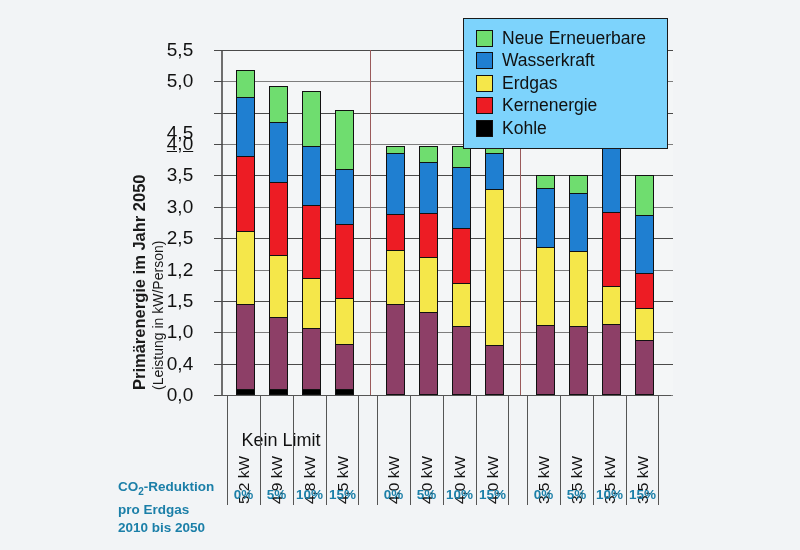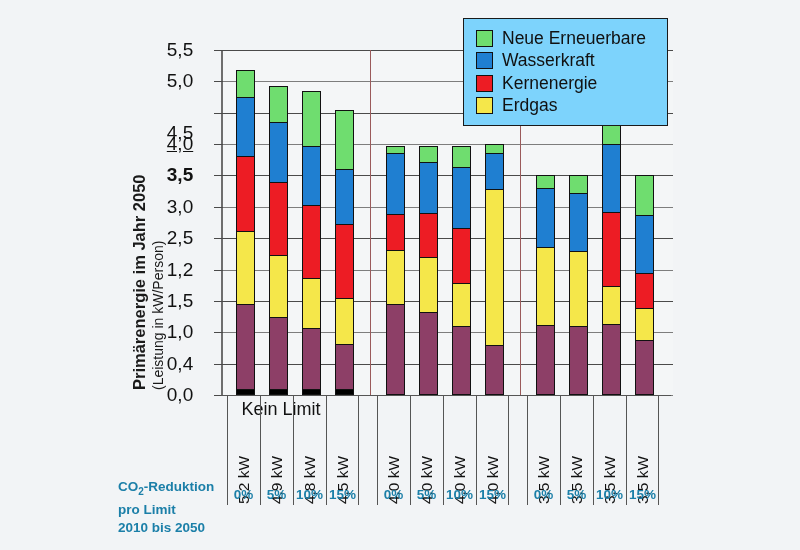--- a/index.html
+++ b/index.html
@@ -194,21 +194,21 @@
       <div class="ytick" style="top: 219.545px;"></div>
       <div class="ylabel" style="top: 219.545px; position: absolute; left: -78px;">1,2</div>
       <div class="gridline" style="top: 188.182px;"></div>
       <div class="ytick" style="top: 188.182px;"></div>
       <div class="ylabel" style="top: 188.182px; position: absolute; left: -78px;">2,5</div>
       <div class="gridline major" style="top: 156.818px;"></div>
       <div class="ytick" style="top: 156.818px;"></div>
       <div class="ylabel" style="top: 156.818px; position: absolute; left: -78px;">3,0</div>
       <div class="gridline" style="top: 125.455px;"></div>
       <div class="ytick" style="top: 125.455px;"></div>
-      <div class="ylabel" style="top: 125.455px; position: absolute; left: -78px; font-weight: bold;">3,5</div>
+      <div class="ylabel" style="top: 125.455px; position: absolute; left: -78px;">3,5</div>
       <div class="gridline major" style="top: 94.0909px;"></div>
       <div class="ytick" style="top: 94.0909px;"></div>
       <div class="ylabel" style="top: 94.0909px; position: absolute; left: -78px; text-decoration: underline;">4,0</div>
       <div class="gridline" style="top: 62.7273px;"></div>
       <div class="ytick" style="top: 62.7273px;"></div>
       <div class="ylabel" style="top: 62.7273px; position: absolute; left: -78px; margin-top: 20px;">4,5</div>
       <div class="gridline major" style="top: 31.3636px;"></div>
       <div class="ytick" style="top: 31.3636px;"></div>
       <div class="ylabel" style="top: 31.3636px; position: absolute; left: -78px;">5,0</div>
       <div class="gridline" style="top: 0px;"></div>
@@ -306,32 +306,36 @@
   <div class="legend" id="legend">
       <div class="legrow">
         <div class="swatch" style="background: rgb(111, 221, 111);"></div>
         <div class="legtext">Neue Erneuerbare</div>
       </div>
       <div class="legrow">
         <div class="swatch" style="background: rgb(31, 127, 209);"></div>
         <div class="legtext">Wasserkraft</div>
       </div>
       <div class="legrow">
+        <div class="swatch" style="background: rgb(245, 231, 74);"></div>
+        <div class="legtext">Erdgas</div>
+      </div>
+      <div class="legrow">
         <div class="swatch" style="background: rgb(237, 28, 36);"></div>
         <div class="legtext">Kernenergie</div>
       </div>
       <div class="legrow">
-        <div class="swatch" style="background: rgb(245, 231, 74);"></div>
-        <div class="legtext">Erdgas</div>
+        <div class="swatch" style="background: rgb(0, 0, 0);"></div>
+        <div class="legtext">Kohle</div>
       </div>
     </div>
 
   <div class="xaxis" id="xaxis">
     <div class="axisline-top"></div>
-  <div class="grouplabel" style="left: 6px; width: 108px;">Kein Limit</div>
+  <div class="grouplabel" style="left: 6px; width: 108px; margin-top: 31px;">Kein Limit</div>
       <div class="colbox" style="left: 6px;">
         <div class="kwlabel">5,2 kW</div>
       </div>
       <div class="pct" style="color: rgb(27, 127, 168); left: 6px;">0%</div>
       <div class="colbox" style="left: 39px;">
         <div class="kwlabel">4,9 kW</div>
       </div>
       <div class="pct" style="color: rgb(27, 127, 168); left: 39px;">5%</div>
       <div class="colbox" style="left: 72px;">
         <div class="kwlabel">4,8 kW</div>
@@ -370,17 +374,17 @@
       </div>
       <div class="pct" style="color: rgb(27, 127, 168); left: 372px;">10%</div>
       <div class="colbox last" style="left: 405px;">
         <div class="kwlabel">3,5 kW</div>
       </div>
       <div class="pct" style="color: rgb(27, 127, 168); left: 405px;">15%</div>
     </div>
 
   <div class="caption">
     <div><span>CO</span><sub>2</sub><span>-Reduktion</span></div>
-    <div>pro Limit</div>
+    <div>pro Erdgas</div>
     <div>2010 bis 2050</div>
   </div>
 
 </div>
 
 </body></html>

